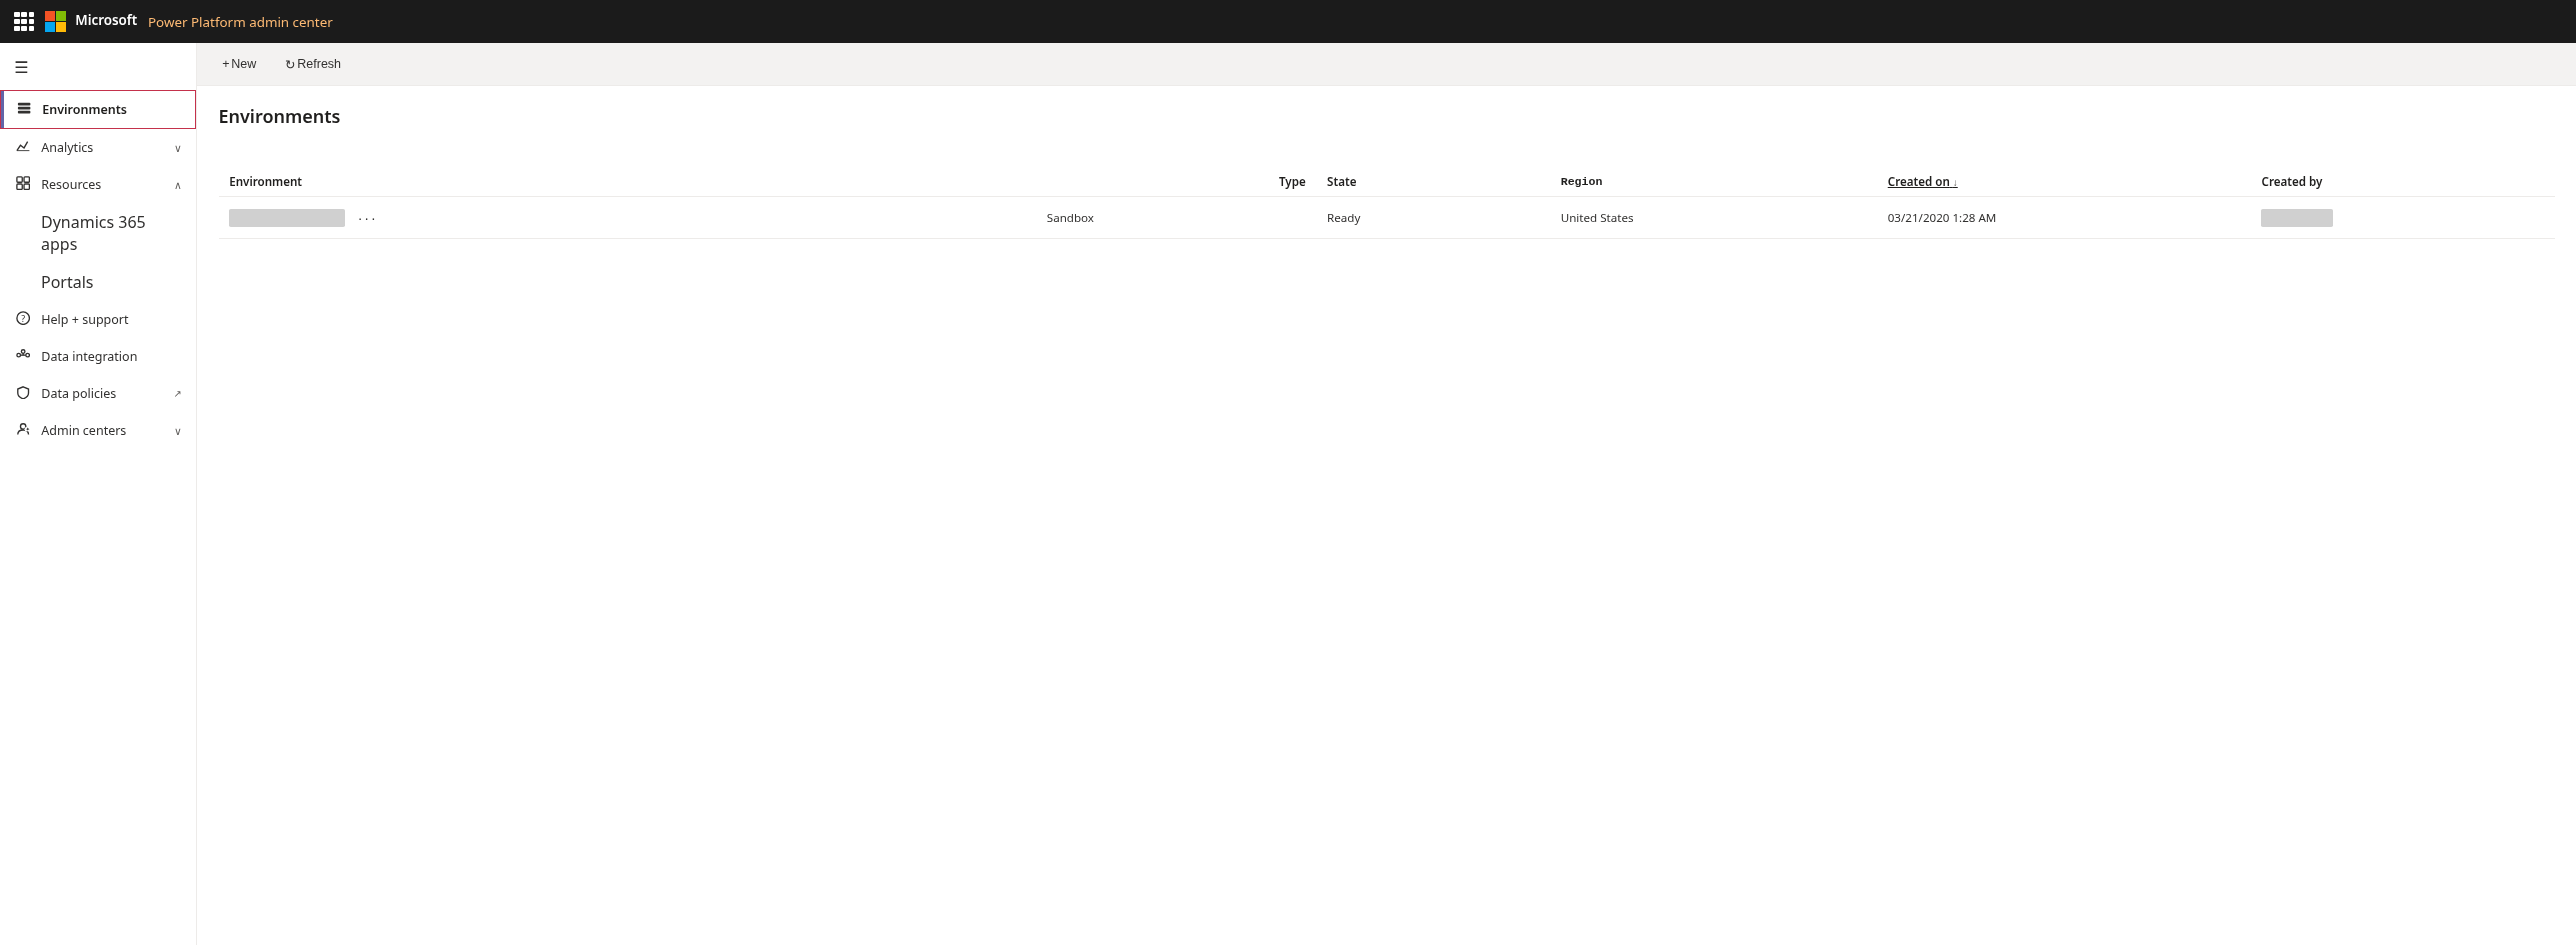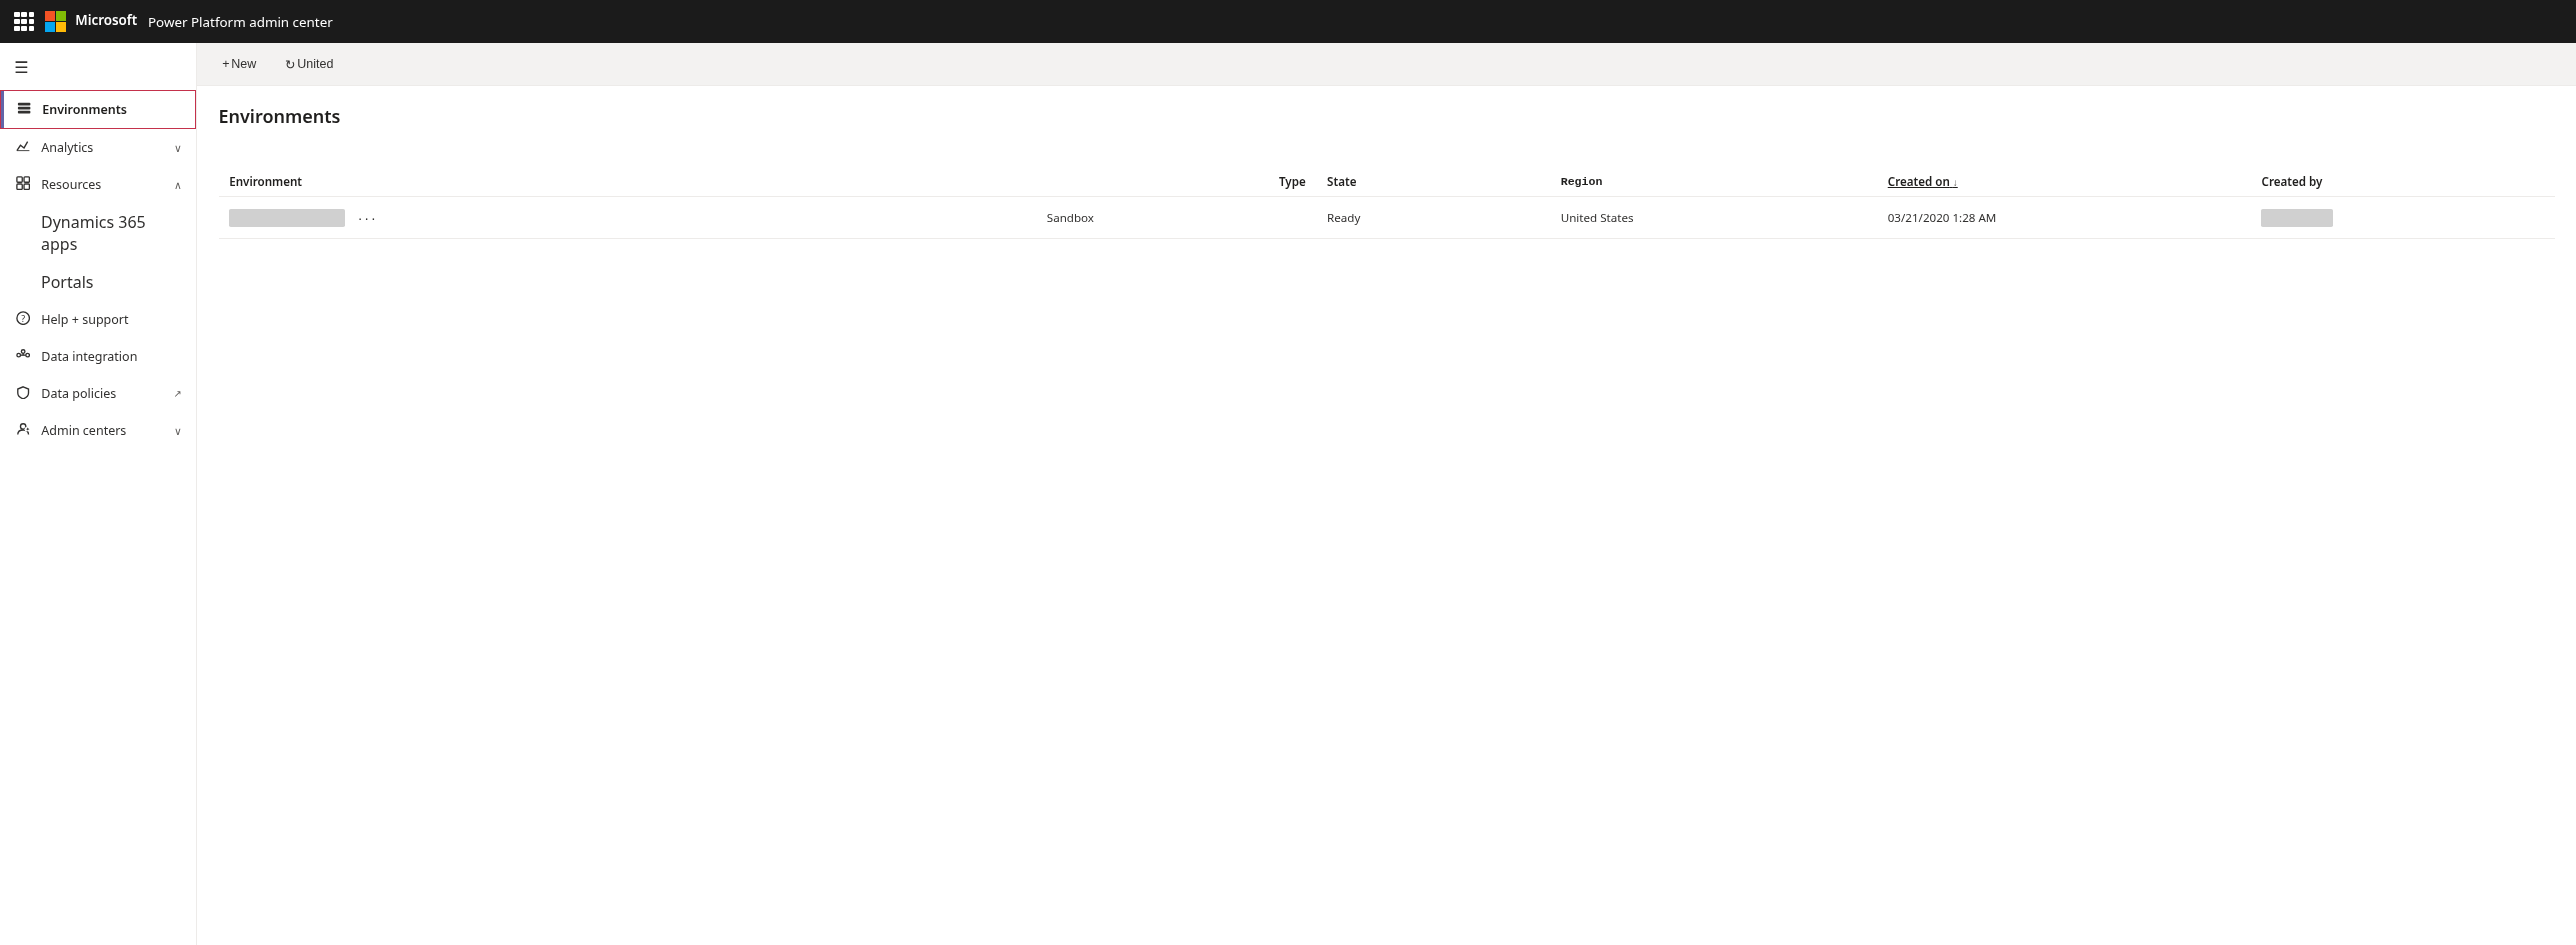--- a/index.html
+++ b/index.html
@@ -36,21 +36,21 @@
       display: grid;
       grid-template-columns: 1fr 1fr;
       grid-template-rows: 1fr 1fr;
       gap: 0.9px;
     }
     .ms-logo .q1 { background: #f35325; }
     .ms-logo .q2 { background: #81bc06; }
     .ms-logo .q3 { background: #05a6f0; }
     .ms-logo .q4 { background: #ffba08; }
     .topbar-title {
-      color: #ffffff;
+      color: #fdba74;
       font-size: 13.4px;
       font-weight: 400;
     }
     .topbar-brand {
       color: #fff;
       font-size: 13.4px;
       font-weight: 600;
     }
 
     
@@ -330,21 +330,21 @@
 
   <main class="main">
 
     <div class="toolbar">
       <button class="toolbar-btn">
         <span class="btn-icon">+</span>
         <span style="margin-left:-3.6px;">New</span>
       </button>
       <button class="toolbar-btn">
         <span class="btn-icon">↻</span>
-        <span style="margin-left:-3.6px;">United</span>
+        <span style="margin-left:-3.6px;">Refresh</span>
       </button>
     </div>
 
     <div class="content-area">
       <h1 class="page-title">Environments</h1>
 
       <table class="env-table">
         <thead>
           <tr>
             <th style="width:35%;">

